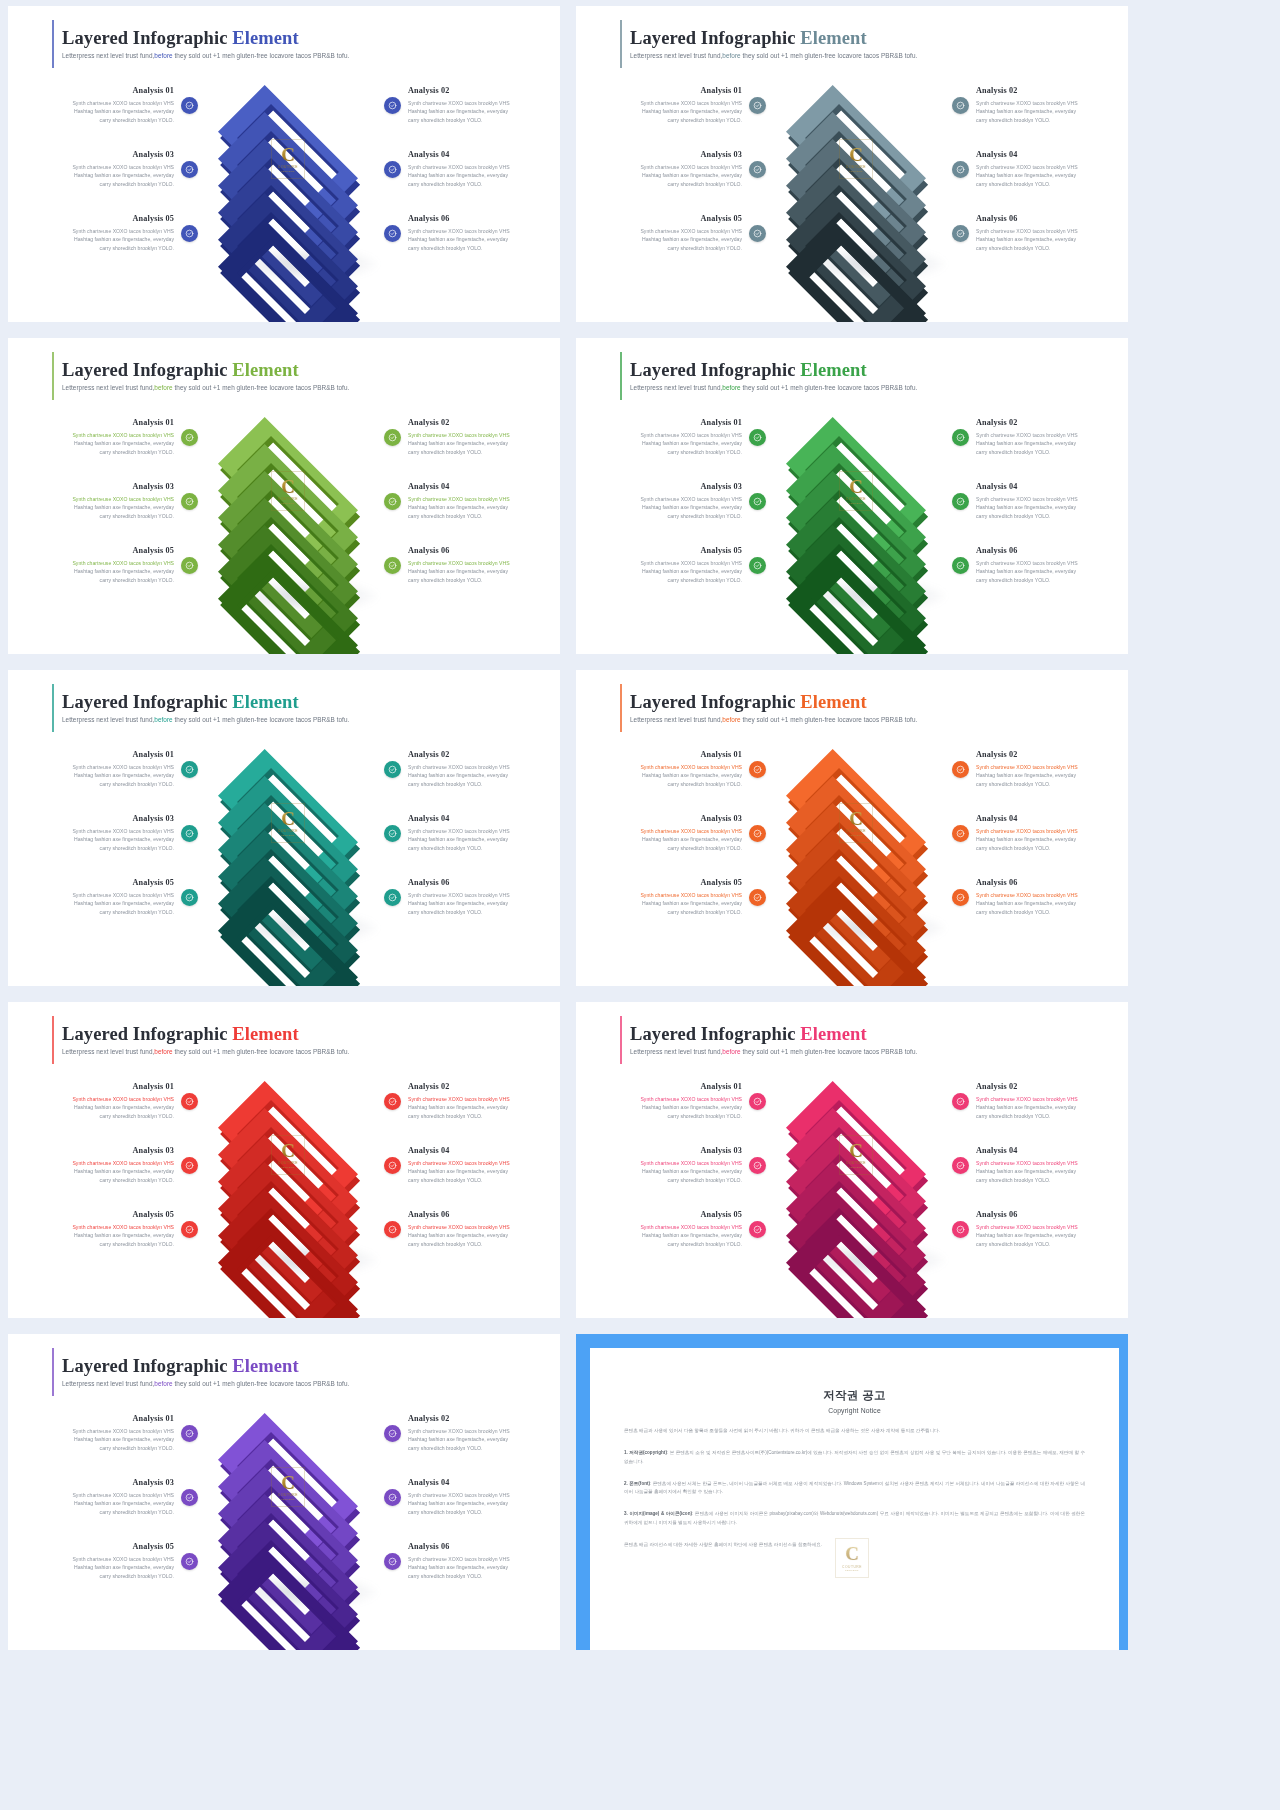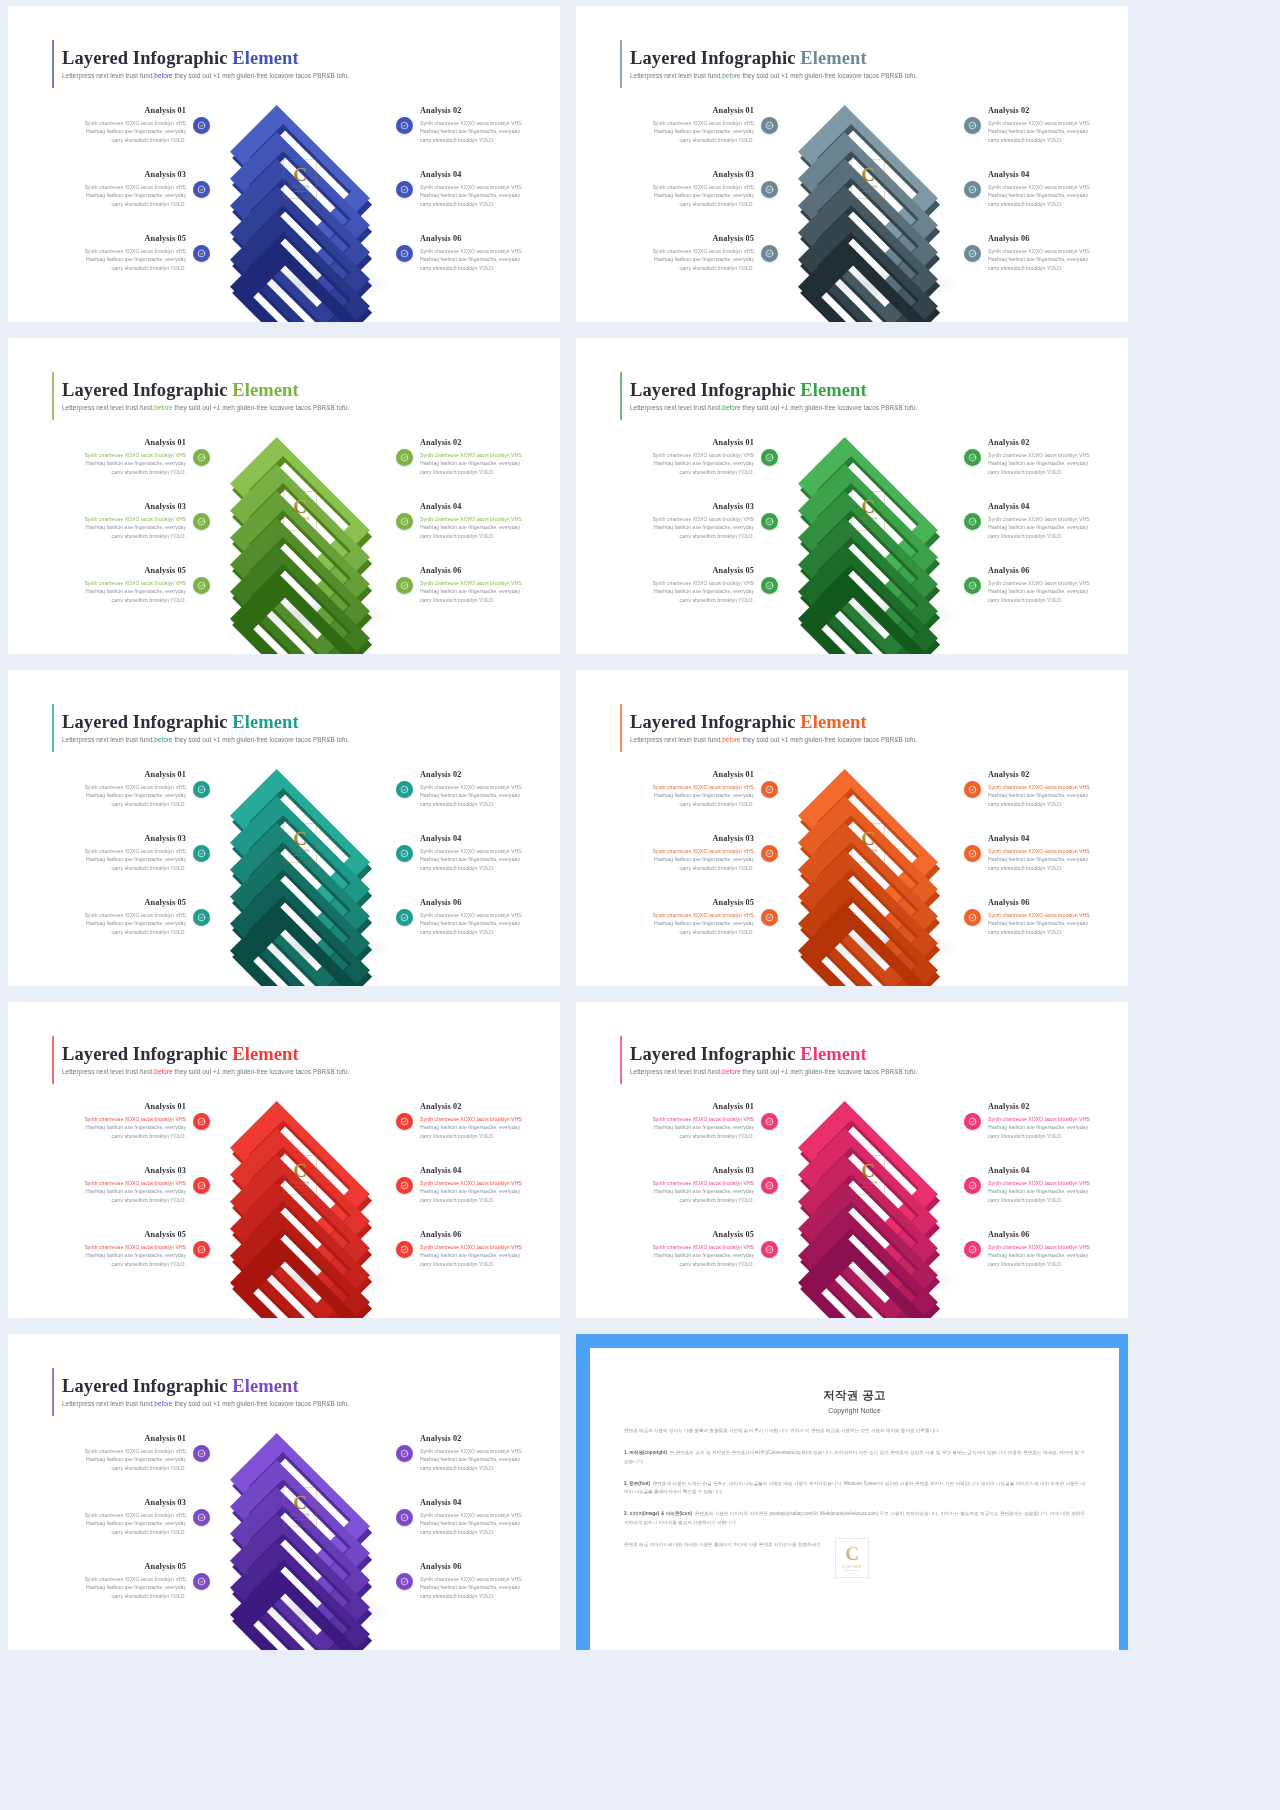--- a/index.html
+++ b/index.html
@@ -21,21 +21,21 @@
     width:1280px;
   }
 
   
   .slide{
     position:relative;
     background:#ffffff;
     overflow:hidden;
   }
 
-  .head{position:relative;padding:22px 0 0 54px;margin-top:20px;}
+  .head{position:relative;padding:22px 0 0 54px;}
   .head:before{
     content:"";position:absolute;left:44px;top:14px;
     width:2px;height:48px;background:var(--accent);
     opacity:.75;
   }
   .title{
     font-family:"Liberation Serif",serif;
     font-size:18.5px;font-weight:700;color:#2b2f38;
     letter-spacing:.1px;line-height:1.1;white-space:nowrap;
   }
@@ -46,21 +46,21 @@
     white-space:nowrap;
   }
   .subtitle .hl{color:var(--accent);}
 
   
   .body{
     position:relative;
     display:grid;
     grid-template-columns:186px 180px 186px;
     margin-top:14px;
-    padding:0 0 0 16px;
+    padding:0 0 0 4px;
   }
 
   .col{display:flex;flex-direction:column;}
   .col.left{padding-left:6px;}
   .col.right{padding-left:6px;}
 
   .item{
     display:flex;align-items:center;
     height:64px;
     gap:7px;

